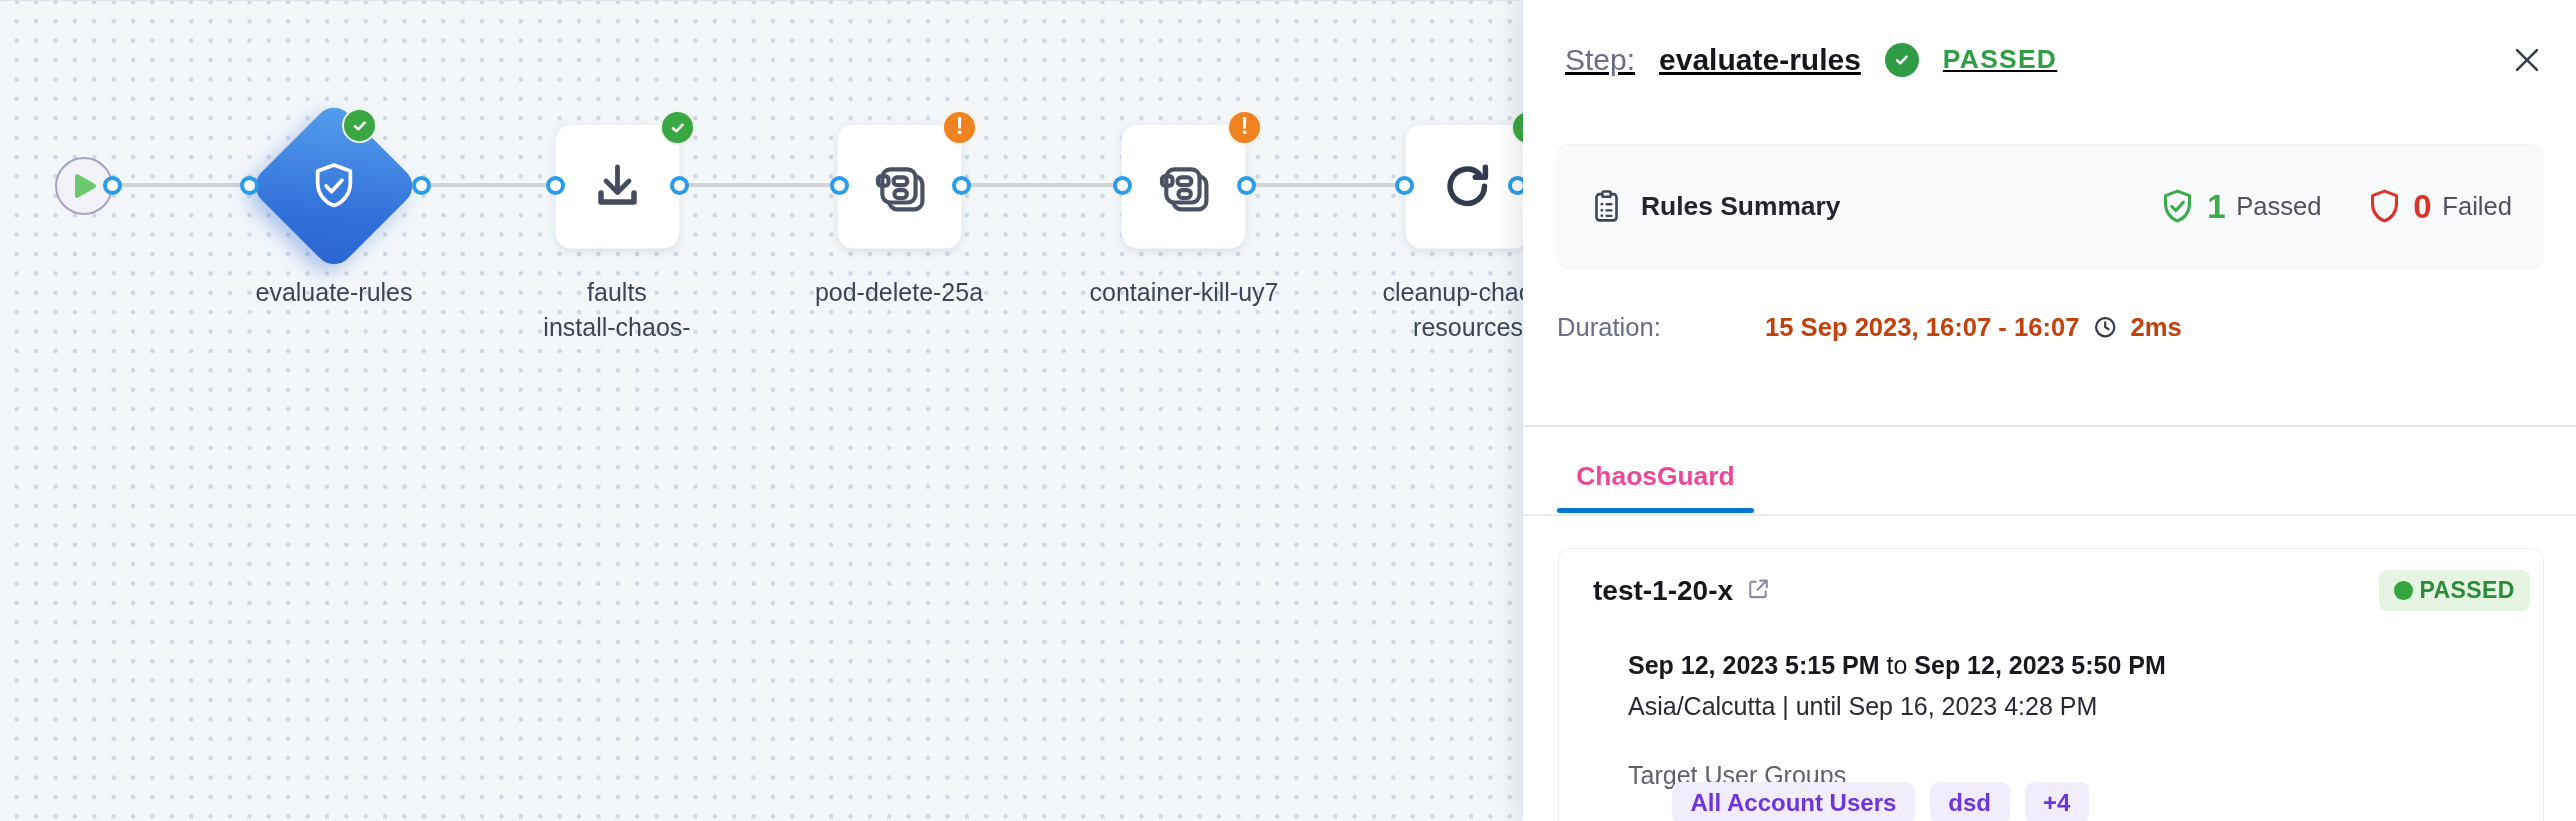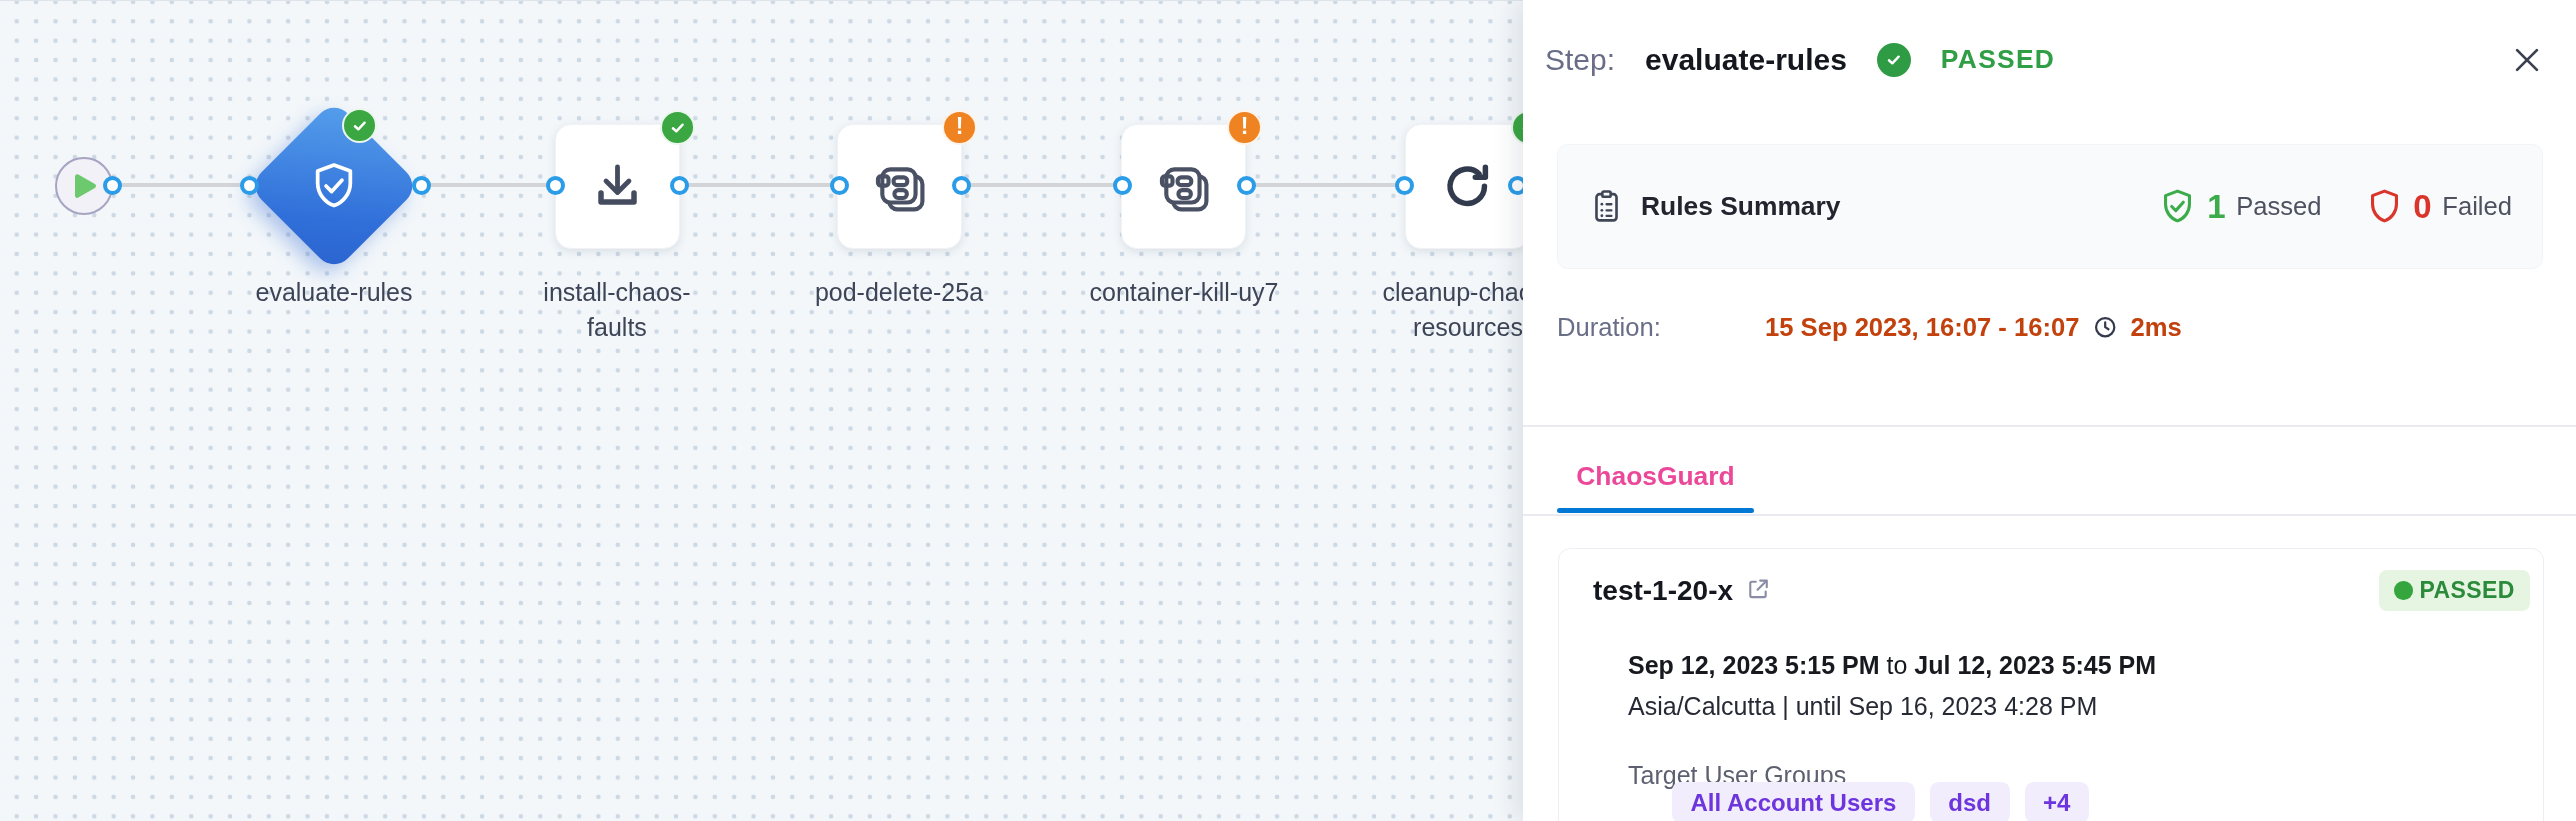--- a/index.html
+++ b/index.html
@@ -54,21 +54,21 @@
   .node-label {
     position:absolute; top:274px; width:264px; text-align:center;
     font-size:25px; line-height:35px; color:#3d4456; z-index:3;
   }
 
   
   .panel {
     position:absolute; left:1523px; top:0; width:1053px; height:822px; background:#fff;
     box-shadow:-8.8px 0 23px rgba(29,41,57,.10); z-index:10;
   }
-  .panel-header { position:absolute; left:22px; right:30px; top:34px; height:51px; display:flex; align-items:center; gap:30px; }
+  .panel-header { position:absolute; left:42px; right:30px; top:34px; height:51px; display:flex; align-items:center; gap:24px;text-decoration:underline; }
   .step-label { font-size:30px; color:#696d87; }
   .step-name  { font-size:30px; font-weight:700; color:#15171f; }
   .passed-text { font-size:26.4px; font-weight:700; color:#2f9e45; letter-spacing:1.3px; }
   .close-btn { margin-left:auto; width:39px; height:39px; display:flex; align-items:center; justify-content:center; cursor:pointer; }
 
   .rules-box {
     position:absolute; left:34px; top:144px; width:986px; height:125px;
     background:#f9fafc; border:0.9px solid #f1f3f7; border-radius:10.6px;
     display:flex; align-items:center; padding:0 30px;
   }
@@ -202,22 +202,22 @@
     <div class="port" style="left:670px;"></div>
     <div class="port" style="left:830px;"></div>
     <div class="port" style="left:952px;"></div>
     <div class="port" style="left:1113px;"></div>
     <div class="port" style="left:1237px;"></div>
     <div class="port" style="left:1395px;"></div>
     <div class="port" style="left:1508px;"></div>
 
     <div class="node-label" style="left:202px;">evaluate-rules</div>
     <div class="node-label" style="left:485px;">
+      <span style="display:block;">faults</span>
       <span style="display:block;">install-chaos-</span>
-      <span style="display:block;">faults</span>
     </div>
     <div class="node-label" style="left:767px;">pod-delete-25a</div>
     <div class="node-label" style="left:1052px;">container-kill-uy7</div>
     <div class="node-label" style="left:1336px;">
       <span style="display:block;">cleanup-chaos-</span>
       <span style="display:block;">resources</span>
     </div>
   </div>
 
   <div class="panel">
@@ -299,21 +299,21 @@
       <div class="status-pill">
         <span class="pill-dot"></span>
         <span class="pill-text">PASSED</span>
       </div>
 
       <div class="card-row" style="top:102px;">
         <span>
           <span class="tw-line1" style="display:block;">
             <span class="b">Sep 12, 2023 5:15 PM</span>
             <span>to</span>
-            <span class="b">Jul 12, 2023 5:45 PM</span>
+            <span class="b">Sep 12, 2023 5:50 PM</span>
           </span>
           <span class="tw-line2" style="display:block;">Asia/Calcutta | until Sep 16, 2023 4:28 PM</span>
         </span>
       </div>
 
       <div class="card-row" style="top:212px;flex-direction:column;">
         <span class="card-row-label">Target User Groups</span>
         <span class="chips">
           <span class="chip">All Account Users</span>
           <span class="chip">dsd</span>

